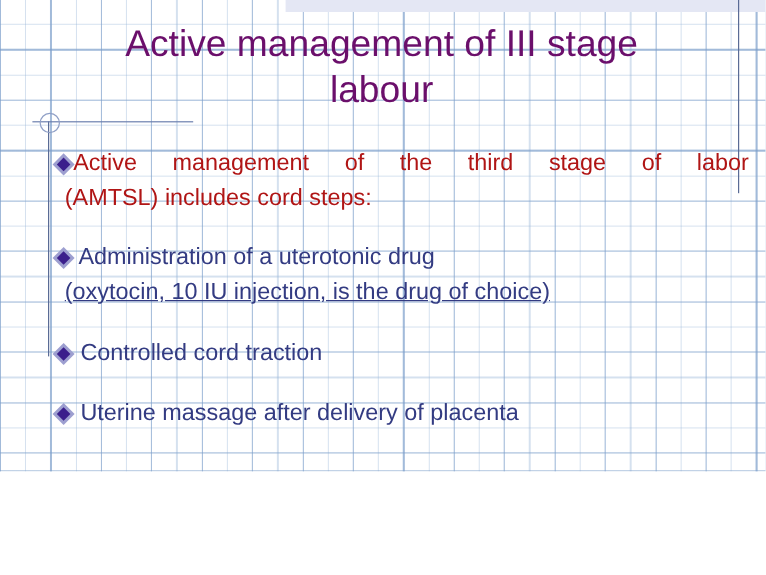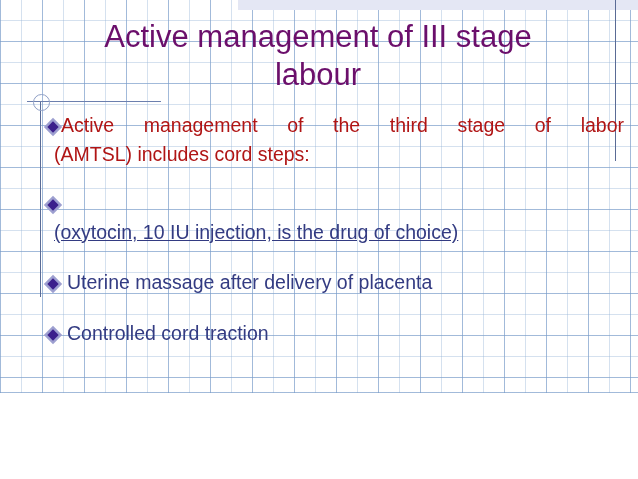--- a/index.html
+++ b/index.html
@@ -98,21 +98,21 @@
     font-size: 31px;
     line-height: 38px;
     font-weight: 400;
     letter-spacing: 0px;
     white-space: pre-line;
   }
 
   .body-block {
     position: absolute;
     left: 46px;
-    top: 111px;
+    top: 122px;
     width: 578px;
   }
 
   .bullet-row {
     position: relative;
     display: block;
     padding-left: 0px;
     margin-bottom: 2px;
   }
 
@@ -196,31 +196,31 @@
 
     <div class="bullet-row row-1">
       <span class="bullet-text red justify">
         <span class="ln1"><span class="diamond"></span><span>Active management of the third stage of labor</span></span>
         <span class="ln2">(AMTSL) includes cord steps:</span>
       </span>
     </div>
 
     <div class="bullet-row row-2">
       <span class="bullet-text navy">
-        <span class="ln-plain"><span class="diamond"></span></span>
+        <span class="ln-plain"><span class="diamond"></span><span> Administration of a uterotonic drug</span></span>
         <span class="ln-indent">(oxytocin, 10 IU injection, is the drug of choice)</span>
+      </span>
+    </div>
+
+    <div class="bullet-row row-3">
+      <span class="bullet-text navy">
+        <span class="ln-plain"><span class="diamond"></span><span class="gap"></span><span>Controlled cord traction</span></span>
       </span>
     </div>
 
     <div class="bullet-row row-4">
       <span class="bullet-text navy">
         <span class="ln-plain"><span class="diamond"></span><span class="gap"></span><span>Uterine massage after delivery of placenta</span></span>
       </span>
     </div>
 
-    <div class="bullet-row row-3">
-      <span class="bullet-text navy">
-        <span class="ln-plain"><span class="diamond"></span><span class="gap"></span><span>Controlled cord traction</span></span>
-      </span>
-    </div>
-
   </div>
 </div>
 
 </body></html>

